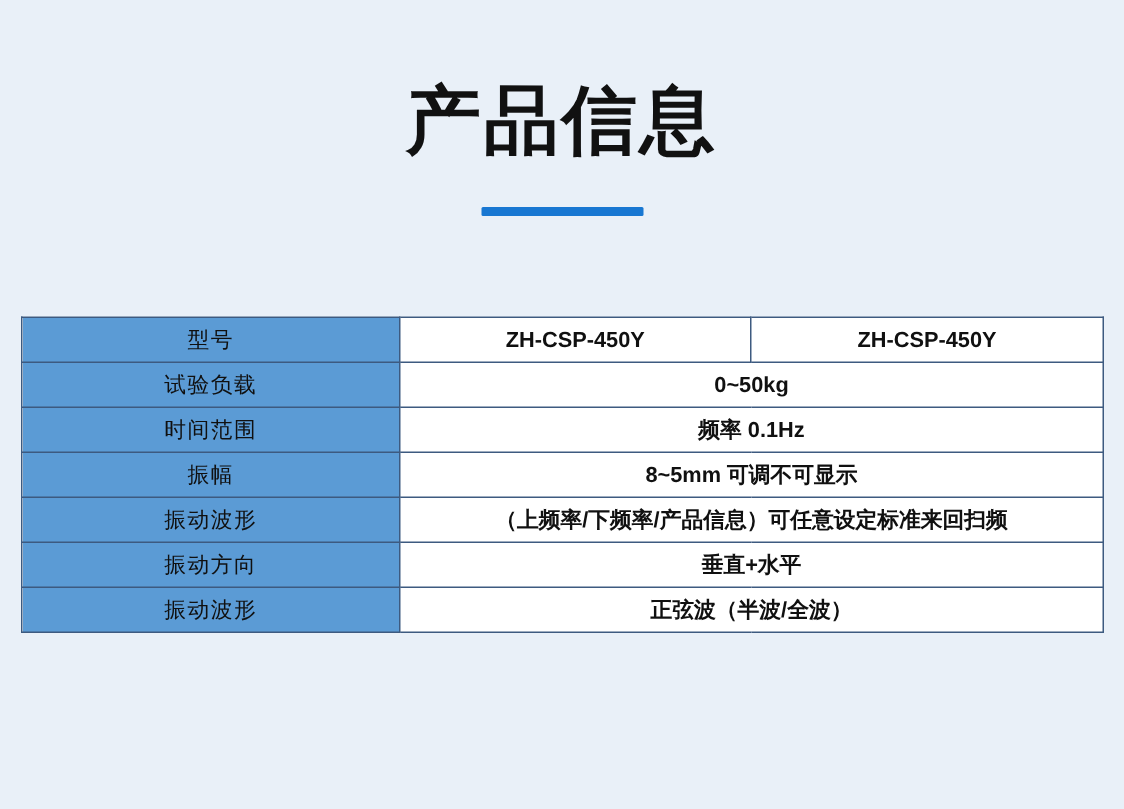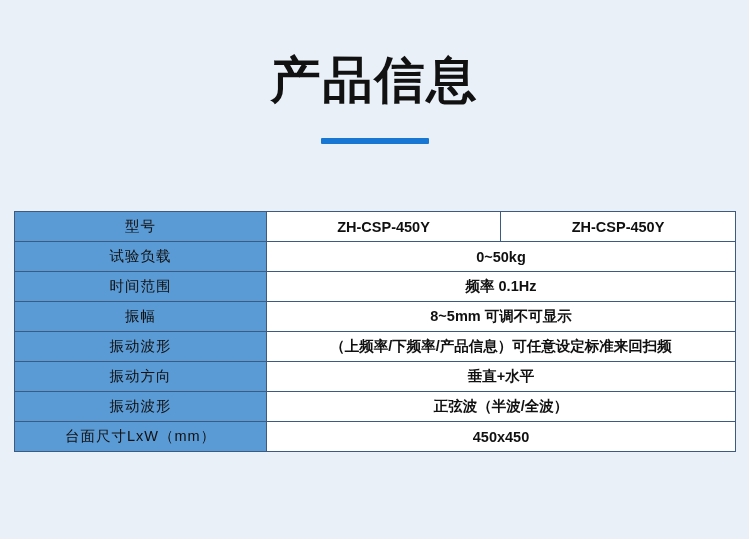--- a/index.html
+++ b/index.html
@@ -118,21 +118,17 @@
           <td class="val nowrap-shrink" colspan="2">（上频率/下频率/产品信息）可任意设定标准来回扫频</td>
         </tr>
         <tr>
           <td class="label">振动方向</td>
           <td class="val" colspan="2">垂直+水平</td>
         </tr>
         <tr>
           <td class="label">振动波形</td>
           <td class="val" colspan="2">正弦波（半波/全波）</td>
         </tr>
-        <tr>
-          <td class="label">台面尺寸LxW（mm）</td>
-          <td class="val" colspan="2">450x450</td>
-        </tr>
       </tbody>
     </table>
   </div>
 
 </div>
 
 </body></html>

